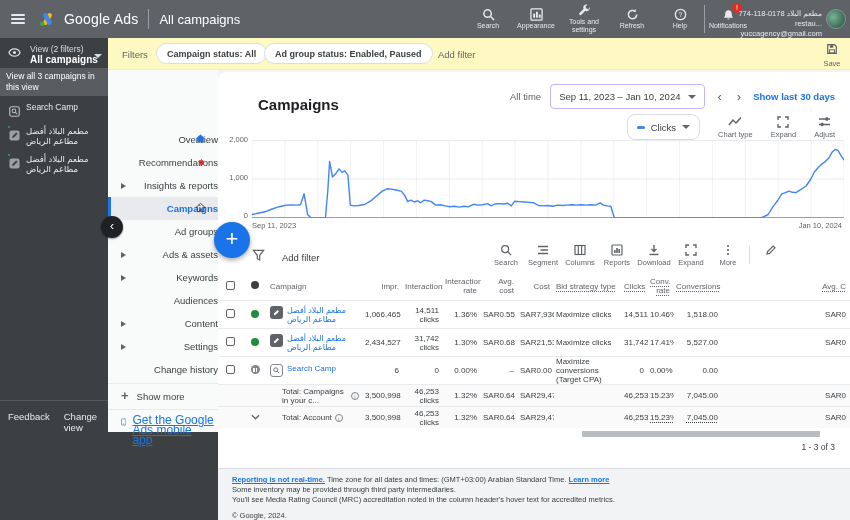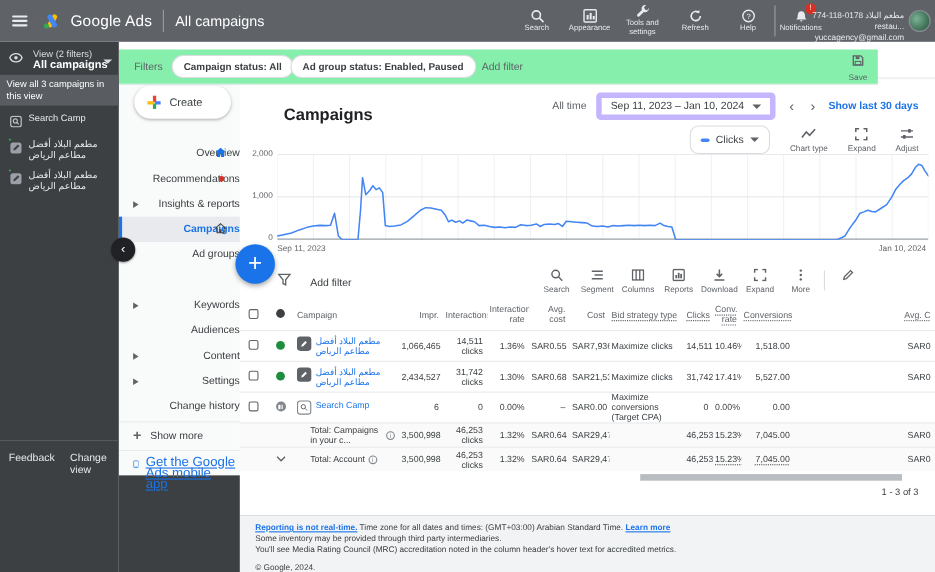--- a/index.html
+++ b/index.html
@@ -51,33 +51,33 @@
   .navitem.sel::before{content:"";position:absolute;left:0;top:0;width:3px;height:23px;background:#1a73e8;}
   .nav-tri{position:absolute;left:13px;width:0;height:0;border-top:3.5px solid transparent;border-bottom:3.5px solid transparent;border-left:5px solid #5f6368;}
   .nav-right{position:absolute;right:12px;top:5px;}
   .reddot{position:absolute;right:14px;top:9px;width:5px;height:5px;border-radius:50%;background:#d93025;}
   .navdiv{position:absolute;left:0;width:110px;border-top:1px solid #e8eaed;}
   .showmore{position:absolute;left:0;width:110px;height:22px;display:flex;align-items:center;gap:8px;padding-left:13px;font-size:9.5px;color:#3c4043;cursor:pointer;}
   .showmore .pl{font-size:13px;color:#5f6368;font-weight:bold;line-height:10px;}
   .getapp{position:absolute;left:0;width:110px;display:flex;gap:6px;padding:5px 4px 0 13px;cursor:pointer;}
   .getapp .gtxt{font-size:12px;line-height:10px;color:#1a73e8;text-decoration:underline;}
   
-  #filtersbar{left:108px;top:38px;width:690px;height:32px;background:#86efac;border-bottom:1px solid #e8eaed;z-index:15;margin-top:7px;}
+  #filtersbar{left:108px;top:38px;width:742px;height:32px;background:#fef9c3;border-bottom:1px solid #e8eaed;z-index:15;}
   .f-lbl{position:absolute;left:14px;top:11px;font-size:9.5px;color:#5f6368;}
   .chip{position:absolute;top:5px;height:21px;border:1px solid #dadce0;border-radius:11px;display:flex;align-items:center;padding:0 10px;font-size:9px;font-weight:bold;color:#3c4043;background:#fff;cursor:pointer;}
   .addfilter{position:absolute;top:11px;font-size:9.5px;color:#5f6368;cursor:pointer;}
   .saveblk{position:absolute;right:3px;top:3px;width:30px;text-align:center;cursor:pointer;color:#5f6368;}
   .saveblk .lbl{font-size:7.5px;color:#5f6368;}
   
   #content{left:218px;top:70px;width:632px;height:398px;background:#f1f3f4;z-index:5;}
   #card{position:absolute;left:0;top:2px;width:632px;height:396px;background:#fff;border-radius:8px 0 0 0;overflow:hidden;}
   .cmp-title{position:absolute;left:40px;top:14px;font-size:15px;color:#202124;}
   .hdr-right{position:absolute;right:15px;top:12px;display:flex;align-items:center;gap:9px;}
   .alltime{font-size:9.5px;color:#5f6368;}
-  .datebox{height:25px;border:5px solid #c4b5fd;border-radius:4px;display:flex;align-items:center;gap:8px;padding:0 8px;font-size:9.5px;color:#3c4043;background:#fff;cursor:pointer;}
+  .datebox{height:25px;border:1px solid #c4b5fd;border-radius:4px;display:flex;align-items:center;gap:8px;padding:0 8px;font-size:9.5px;color:#3c4043;background:#fff;cursor:pointer;}
   .chevbtn{font-size:13px;color:#5f6368;cursor:pointer;padding:0 3px;}
   .showlast{font-size:9.5px;color:#1a73e8;font-weight:bold;cursor:pointer;}
   .ctrl-right{position:absolute;right:15px;top:42px;display:flex;align-items:center;gap:18px;}
   .metricbox{height:26px;border:1px solid #dadce0;border-radius:8px;display:flex;align-items:center;gap:6px;padding:0 9px;font-size:9.5px;color:#3c4043;background:#fff;cursor:pointer;}
   .dash{width:8px;height:3px;border-radius:1.5px;display:inline-block;}
   .iconbtn{display:flex;flex-direction:column;align-items:center;gap:2px;cursor:pointer;color:#5f6368;}
   .iconbtn .lbl{font-size:7.5px;color:#5f6368;}
   
   #plot{position:absolute;left:34px;top:68px;width:592px;height:78px;}
   .ytick{position:absolute;width:30px;text-align:right;font-size:7.5px;color:#5f6368;left:0;}
@@ -255,29 +255,20 @@
       <svg width="12" height="12" viewBox="0 0 14 14">
           <path d="M2 2h8l2 2v8H2z" fill="none" stroke="#5f6368" stroke-width="1.4"></path>
           <rect x="4.5" y="2.5" width="4" height="3" fill="#5f6368"></rect>
           <rect x="4" y="8" width="6" height="3.5" fill="none" stroke="#5f6368" stroke-width="1.1"></rect>
         </svg>
       <div class="lbl">Save</div>
     </div>
   </div>
 
   <nav id="navpanel" class="abs">
-    <div class="createbtn">
-      <span class="plus">
-          <i class="p-t"></i>
-          <i class="p-b"></i>
-          <i class="p-l"></i>
-          <i class="p-r"></i>
-        </span>
-      <span class="clbl">Create</span>
-    </div>
     <div class="navitem" style="top:58px;">
       <span>Overview</span>
       <svg class="nav-right" width="11" height="11" viewBox="0 0 12 12">
           <path d="M6 1.5L1 6h1.5v4.5h3V7.5h1v3h3V6H11z" fill="#1a73e8"></path>
         </svg>
     </div>
     <div class="navitem" style="top:81px;">
       <span>Recommendations</span>
       <span class="reddot"></span>
     </div>
@@ -287,20 +278,24 @@
     </div>
     <div class="navitem sel" style="top:127px;">
       <span>Campaigns</span>
       <svg class="nav-right" width="11" height="11" viewBox="0 0 12 12">
           <path d="M6 1.5L1 6h1.5v4.5h3V7.5h1v3h3V6H11z" fill="none" stroke="#3c4043" stroke-width="1"></path>
         </svg>
     </div>
     <div class="navitem" style="top:150px;">
         <span>Ad groups</span>
       </div>
+    <div class="navitem" style="top:173px;">
+      <span class="nav-tri"></span>
+      <span>Ads &amp; assets</span>
+    </div>
     <div class="navitem" style="top:196px;">
       <span class="nav-tri"></span>
       <span>Keywords</span>
     </div>
     <div class="navitem" style="top:219px;">
         <span>Audiences</span>
       </div>
     <div class="navitem" style="top:242px;">
       <span class="nav-tri"></span>
       <span>Content</span>

